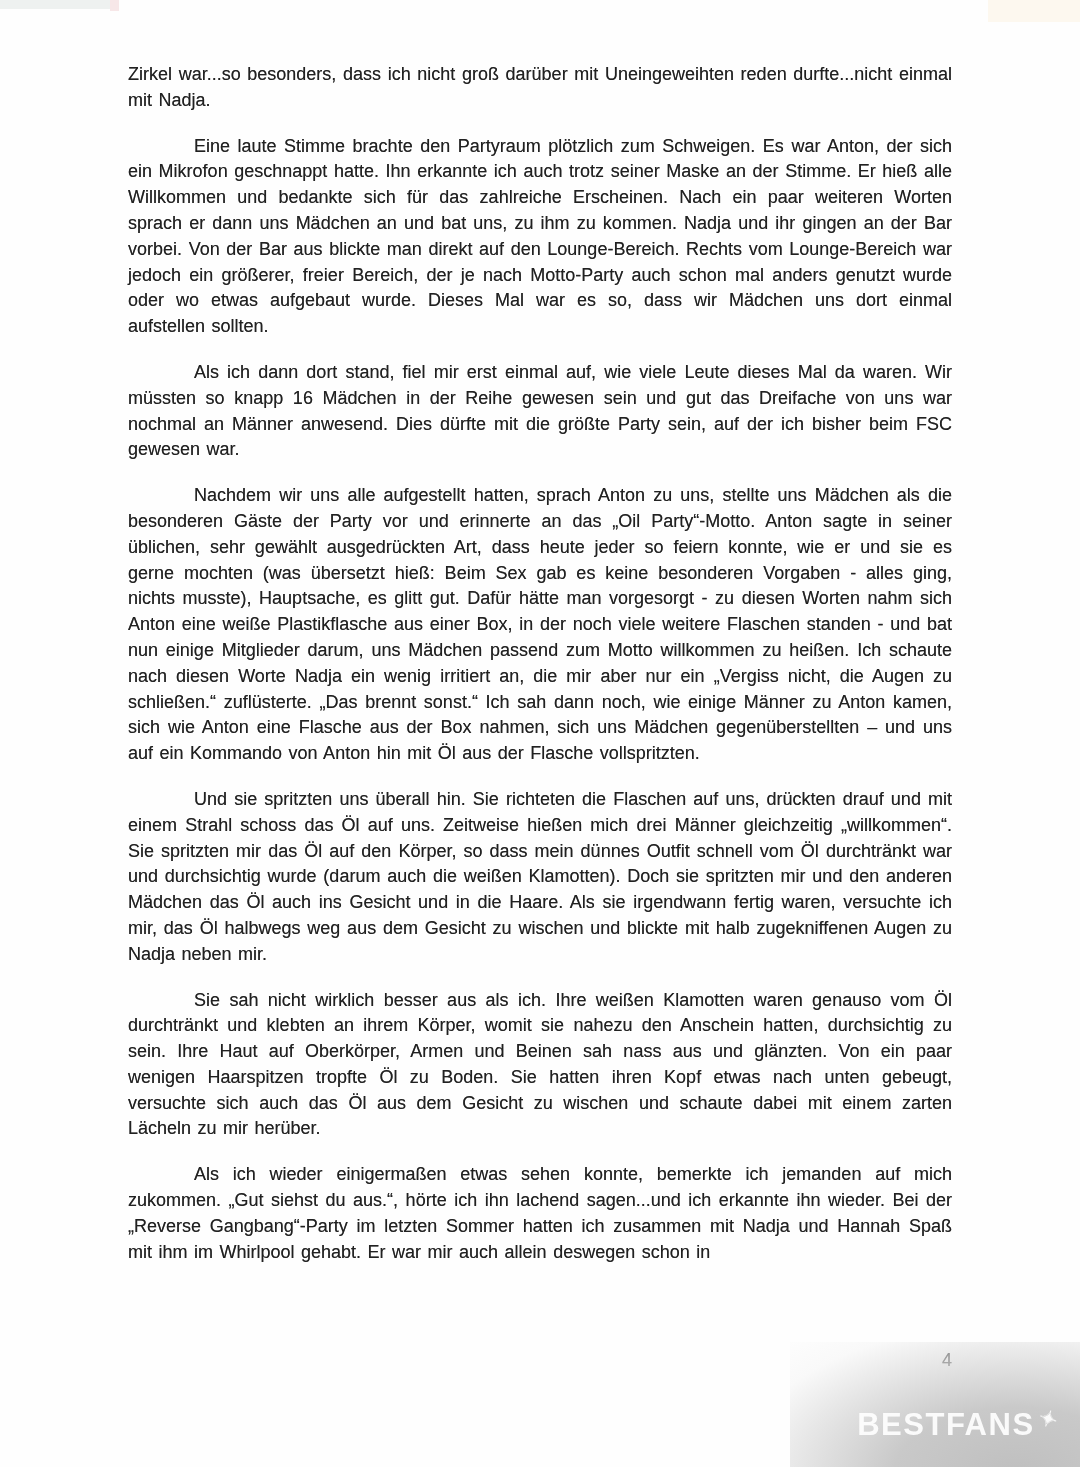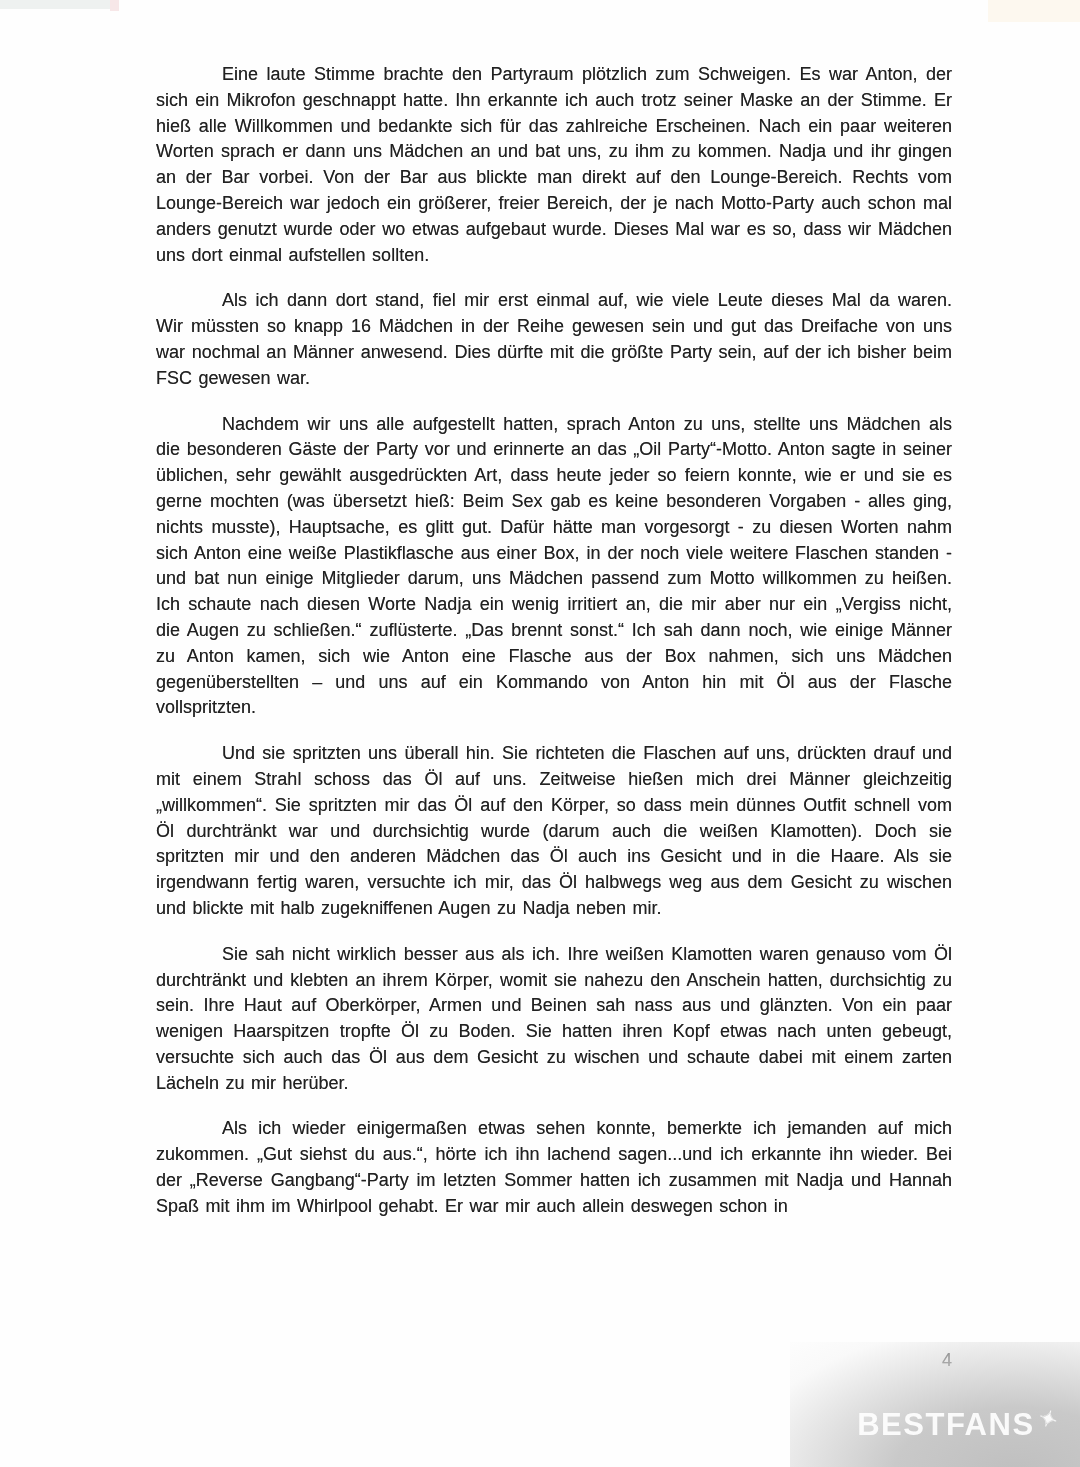--- a/index.html
+++ b/index.html
@@ -48,21 +48,20 @@
     line-height: 25.8px;
     text-align: justify;
     word-spacing: 1.5px;
     text-shadow: 0 0 0.6px rgba(20,20,20,0.55);
   }
   .text-block p {
     margin: 0 0 20px 0;
   }
   .text-block p.indent {
     text-indent: 66px;
-    margin-left: 28px;
   }
   .page-number {
     position: absolute;
     top: 1350px;
     right: 128px;
     font-size: 18px;
     color: #2a2a2a;
     text-shadow: 0 0 0.6px rgba(20,20,20,0.5);
   }
   .watermark-area {
@@ -100,20 +99,21 @@
 </head>
 <body>
 
 <div class="page">
 
   <div class="scan-strip-left"></div>
   <div class="scan-speck"></div>
   <div class="scan-strip-right"></div>
 
   <div class="text-block">
+    <p>Zirkel war...so besonders, dass ich nicht groß darüber mit Uneingeweihten reden durfte...nicht einmal mit Nadja.</p>
     <p class="indent">Eine laute Stimme brachte den Partyraum plötzlich zum Schweigen. Es war Anton, der sich ein Mikrofon geschnappt hatte. Ihn erkannte ich auch trotz seiner Maske an der Stimme. Er hieß alle Willkommen und bedankte sich für das zahlreiche Erscheinen. Nach ein paar weiteren Worten sprach er dann uns Mädchen an und bat uns, zu ihm zu kommen. Nadja und ihr gingen an der Bar vorbei. Von der Bar aus blickte man direkt auf den Lounge-Bereich. Rechts vom Lounge-Bereich war jedoch ein größerer, freier Bereich, der je nach Motto-Party auch schon mal anders genutzt wurde oder wo etwas aufgebaut wurde. Dieses Mal war es so, dass wir Mädchen uns dort einmal aufstellen sollten.</p>
     <p class="indent">Als ich dann dort stand, fiel mir erst einmal auf, wie viele Leute dieses Mal da waren. Wir müssten so knapp 16 Mädchen in der Reihe gewesen sein und gut das Dreifache von uns war nochmal an Männer anwesend. Dies dürfte mit die größte Party sein, auf der ich bisher beim FSC gewesen war.</p>
     <p class="indent">Nachdem wir uns alle aufgestellt hatten, sprach Anton zu uns, stellte uns Mädchen als die besonderen Gäste der Party vor und erinnerte an das „Oil Party“-Motto. Anton sagte in seiner üblichen, sehr gewählt ausgedrückten Art, dass heute jeder so feiern konnte, wie er und sie es gerne mochten (was übersetzt hieß: Beim Sex gab es keine besonderen Vorgaben - alles ging, nichts musste), Hauptsache, es glitt gut. Dafür hätte man vorgesorgt - zu diesen Worten nahm sich Anton eine weiße Plastikflasche aus einer Box, in der noch viele weitere Flaschen standen - und bat nun einige Mitglieder darum, uns Mädchen passend zum Motto willkommen zu heißen. Ich schaute nach diesen Worte Nadja ein wenig irritiert an, die mir aber nur ein „Vergiss nicht, die Augen zu schließen.“ zuflüsterte. „Das brennt sonst.“ Ich sah dann noch, wie einige Männer zu Anton kamen, sich wie Anton eine Flasche aus der Box nahmen, sich uns Mädchen gegenüberstellten – und uns auf ein Kommando von Anton hin mit Öl aus der Flasche vollspritzten.</p>
     <p class="indent">Und sie spritzten uns überall hin. Sie richteten die Flaschen auf uns, drückten drauf und mit einem Strahl schoss das Öl auf uns. Zeitweise hießen mich drei Männer gleichzeitig „willkommen“. Sie spritzten mir das Öl auf den Körper, so dass mein dünnes Outfit schnell vom Öl durchtränkt war und durchsichtig wurde (darum auch die weißen Klamotten). Doch sie spritzten mir und den anderen Mädchen das Öl auch ins Gesicht und in die Haare. Als sie irgendwann fertig waren, versuchte ich mir, das Öl halbwegs weg aus dem Gesicht zu wischen und blickte mit halb zugekniffenen Augen zu Nadja neben mir.</p>
     <p class="indent">Sie sah nicht wirklich besser aus als ich. Ihre weißen Klamotten waren genauso vom Öl durchtränkt und klebten an ihrem Körper, womit sie nahezu den Anschein hatten, durchsichtig zu sein. Ihre Haut auf Oberkörper, Armen und Beinen sah nass aus und glänzten. Von ein paar wenigen Haarspitzen tropfte Öl zu Boden. Sie hatten ihren Kopf etwas nach unten gebeugt, versuchte sich auch das Öl aus dem Gesicht zu wischen und schaute dabei mit einem zarten Lächeln zu mir herüber.</p>
     <p class="indent">Als ich wieder einigermaßen etwas sehen konnte, bemerkte ich jemanden auf mich zukommen. „Gut siehst du aus.“, hörte ich ihn lachend sagen...und ich erkannte ihn wieder. Bei der „Reverse Gangbang“-Party im letzten Sommer hatten ich zusammen mit Nadja und Hannah Spaß mit ihm im Whirlpool gehabt. Er war mir auch allein deswegen schon in</p>
   </div>
 
   <div class="page-number">4</div>
 

